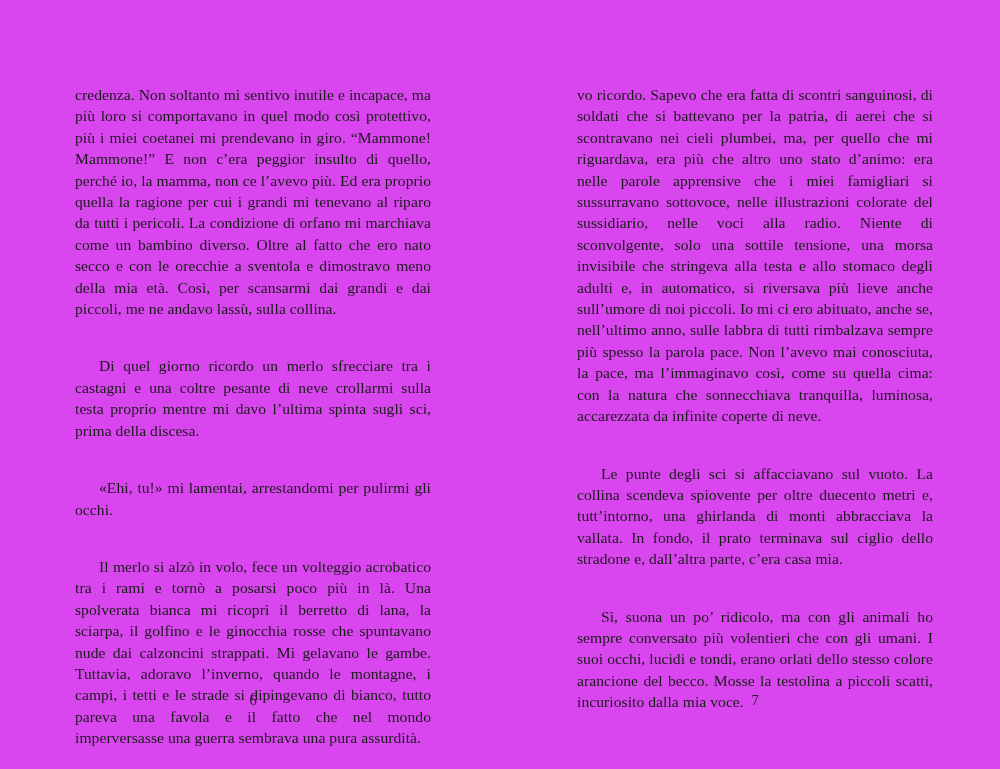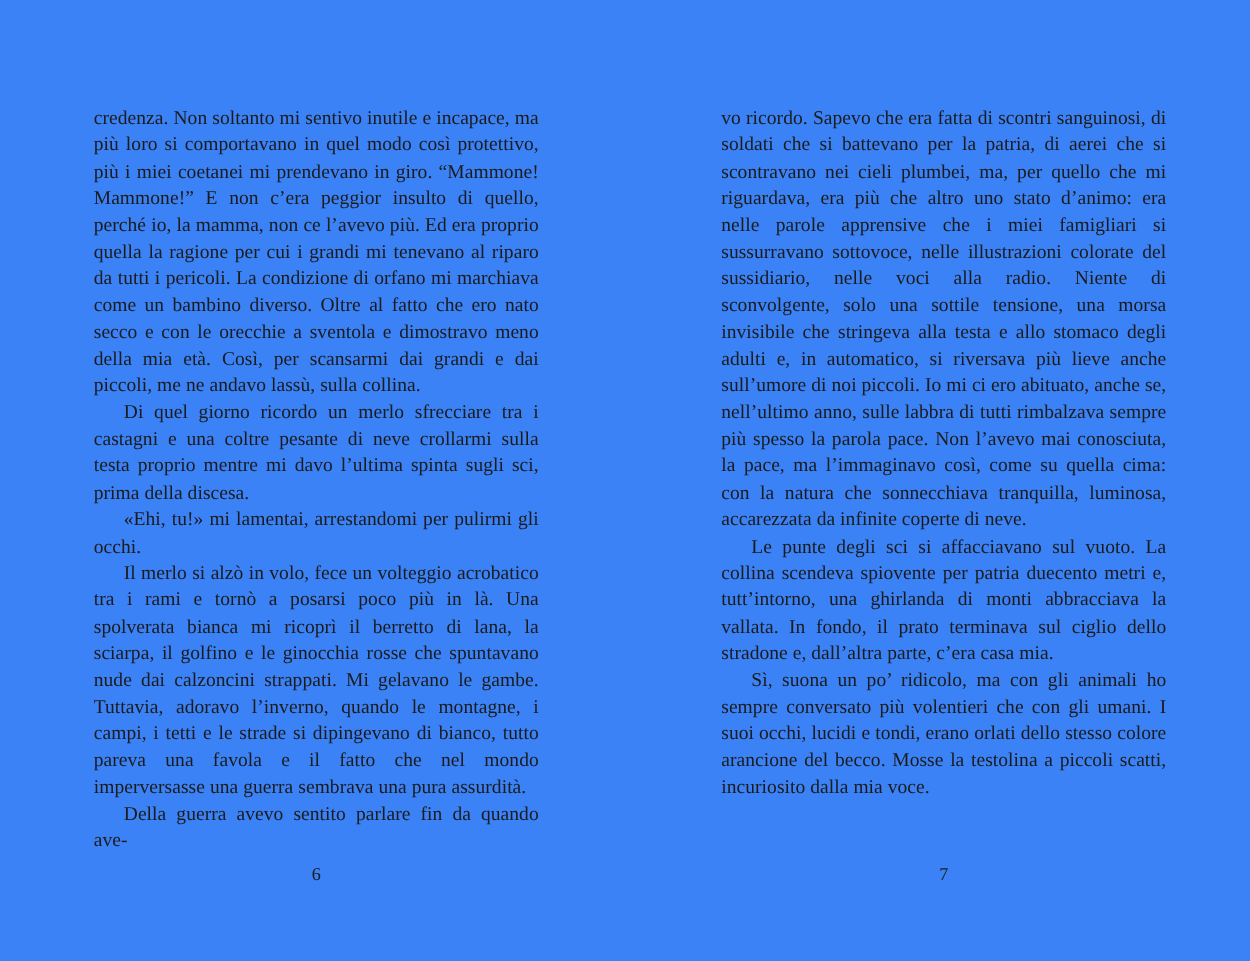--- a/index.html
+++ b/index.html
@@ -10,21 +10,21 @@
   body {
     width: 1000px;
     height: 769px;
     font-family: "Liberation Serif", "DejaVu Serif", serif;
     color: #1b1b1b;
   }
   .spread {
     position: relative;
     width: 1000px;
     height: 769px;
-    background: #3b82f6;
+    background: #d946ef;
     overflow: hidden;
   }
   .page {
     position: absolute;
     top: 0;
     bottom: 0;
   }
   .page--left  { left: 75px;  width: 356px; }
   .page--right { left: 577px; width: 356px; }
   .text-block {
@@ -37,20 +37,21 @@
     margin: 0;
     font-size: 15.6px;
     line-height: 21.4px;
     text-align: justify;
     hyphens: auto;
     -webkit-hyphens: auto;
     letter-spacing: 0.05px;
   }
   .text-block p.indent {
     text-indent: 24px;
+    margin-top: 36px;
   }
   .em {
   }
   .page-number {
     position: absolute;
     top: 692px;
     left: 0;
     width: 100%;
     text-align: center;
     font-size: 14.5px;
@@ -69,19 +70,19 @@
         <p class="indent"><span>«Ehi, tu!» mi lamentai, arrestandomi per pulirmi gli occhi.</span></p>
         <p class="indent"><span>Il merlo si alzò in volo, fece un volteggio acrobatico tra i rami e tornò a posarsi poco più in là. Una spolverata bianca mi ricoprì il berretto di lana, la sciarpa, il golfino e le ginocchia rosse che spuntavano nude dai calzoncini strappati. Mi gelavano le gambe. Tuttavia, adoravo l’inverno, quando le montagne, i campi, i tetti e le strade si dipingevano di bianco, tutto pareva una favola e il fatto che nel mondo imperversasse una guerra sembrava una pura assurdità.</span></p>
         <p class="indent"><span>Della guerra avevo sentito parlare fin da quando ave-</span></p>
       </div>
     <div class="page-number">6</div>
   </div>
 
   <div class="page page--right">
     <div class="text-block">
         <p><span>vo ricordo. Sapevo che era fatta di scontri sanguinosi, di soldati che si battevano per la patria, di aerei che si scontravano nei cieli plumbei, ma, per quello che mi riguardava, era più che altro uno stato d’animo: era nelle parole apprensive che i miei famigliari si sussurravano sottovoce, nelle illustrazioni colorate del sussidiario, nelle voci alla radio. Niente di sconvolgente, solo una sottile tensione, una morsa invisibile che stringeva alla testa e allo stomaco degli adulti e, in automatico, si riversava più lieve anche sull’umore di noi piccoli. Io mi ci ero abituato, anche se, nell’ultimo anno, sulle labbra di tutti rimbalzava sempre più spesso la parola </span><span class="em">pace</span><span>. Non l’avevo mai conosciuta, la pace, ma l’immaginavo così, come su quella cima: con la natura che sonnecchiava tranquilla, luminosa, accarezzata da infinite coperte di neve.</span></p>
-        <p class="indent"><span>Le punte degli sci si affacciavano sul vuoto. La collina scendeva spiovente per patria duecento metri e, tutt’intorno, una ghirlanda di monti abbracciava la vallata. In fondo, il prato terminava sul ciglio dello stradone e, dall’altra parte, c’era casa mia.</span></p>
+        <p class="indent"><span>Le punte degli sci si affacciavano sul vuoto. La collina scendeva spiovente per oltre duecento metri e, tutt’intorno, una ghirlanda di monti abbracciava la vallata. In fondo, il prato terminava sul ciglio dello stradone e, dall’altra parte, c’era casa mia.</span></p>
         <p class="indent"><span>Sì, suona un po’ ridicolo, ma con gli animali ho sempre conversato più volentieri che con gli umani. I suoi occhi, lucidi e tondi, erano orlati dello stesso colore arancione del becco. Mosse la testolina a piccoli scatti, incuriosito dalla mia voce.</span></p>
       </div>
     <div class="page-number">7</div>
   </div>
 
 </div>
 
 </body></html>

